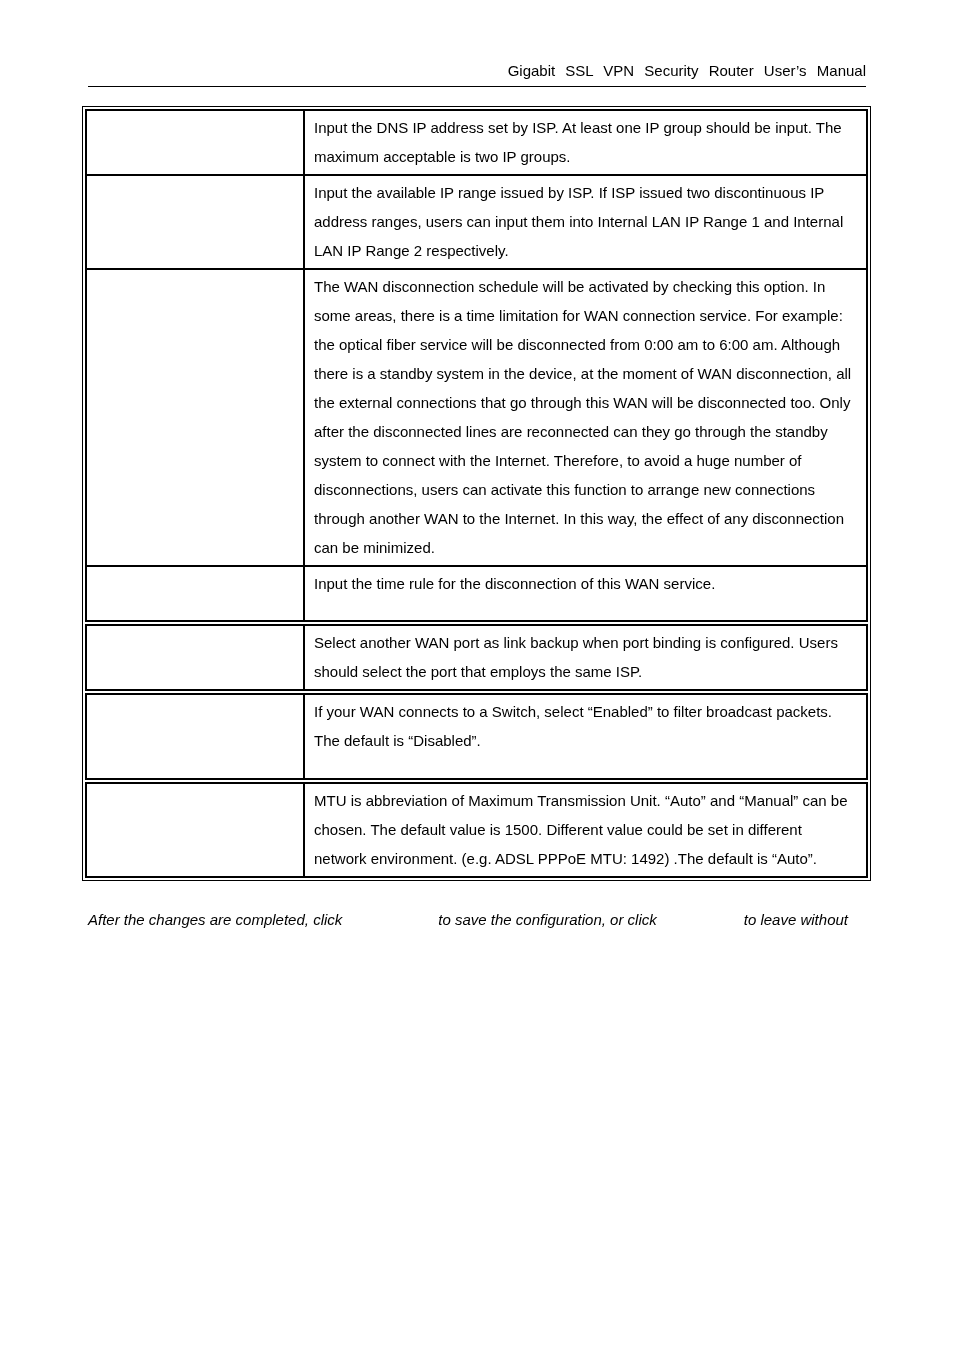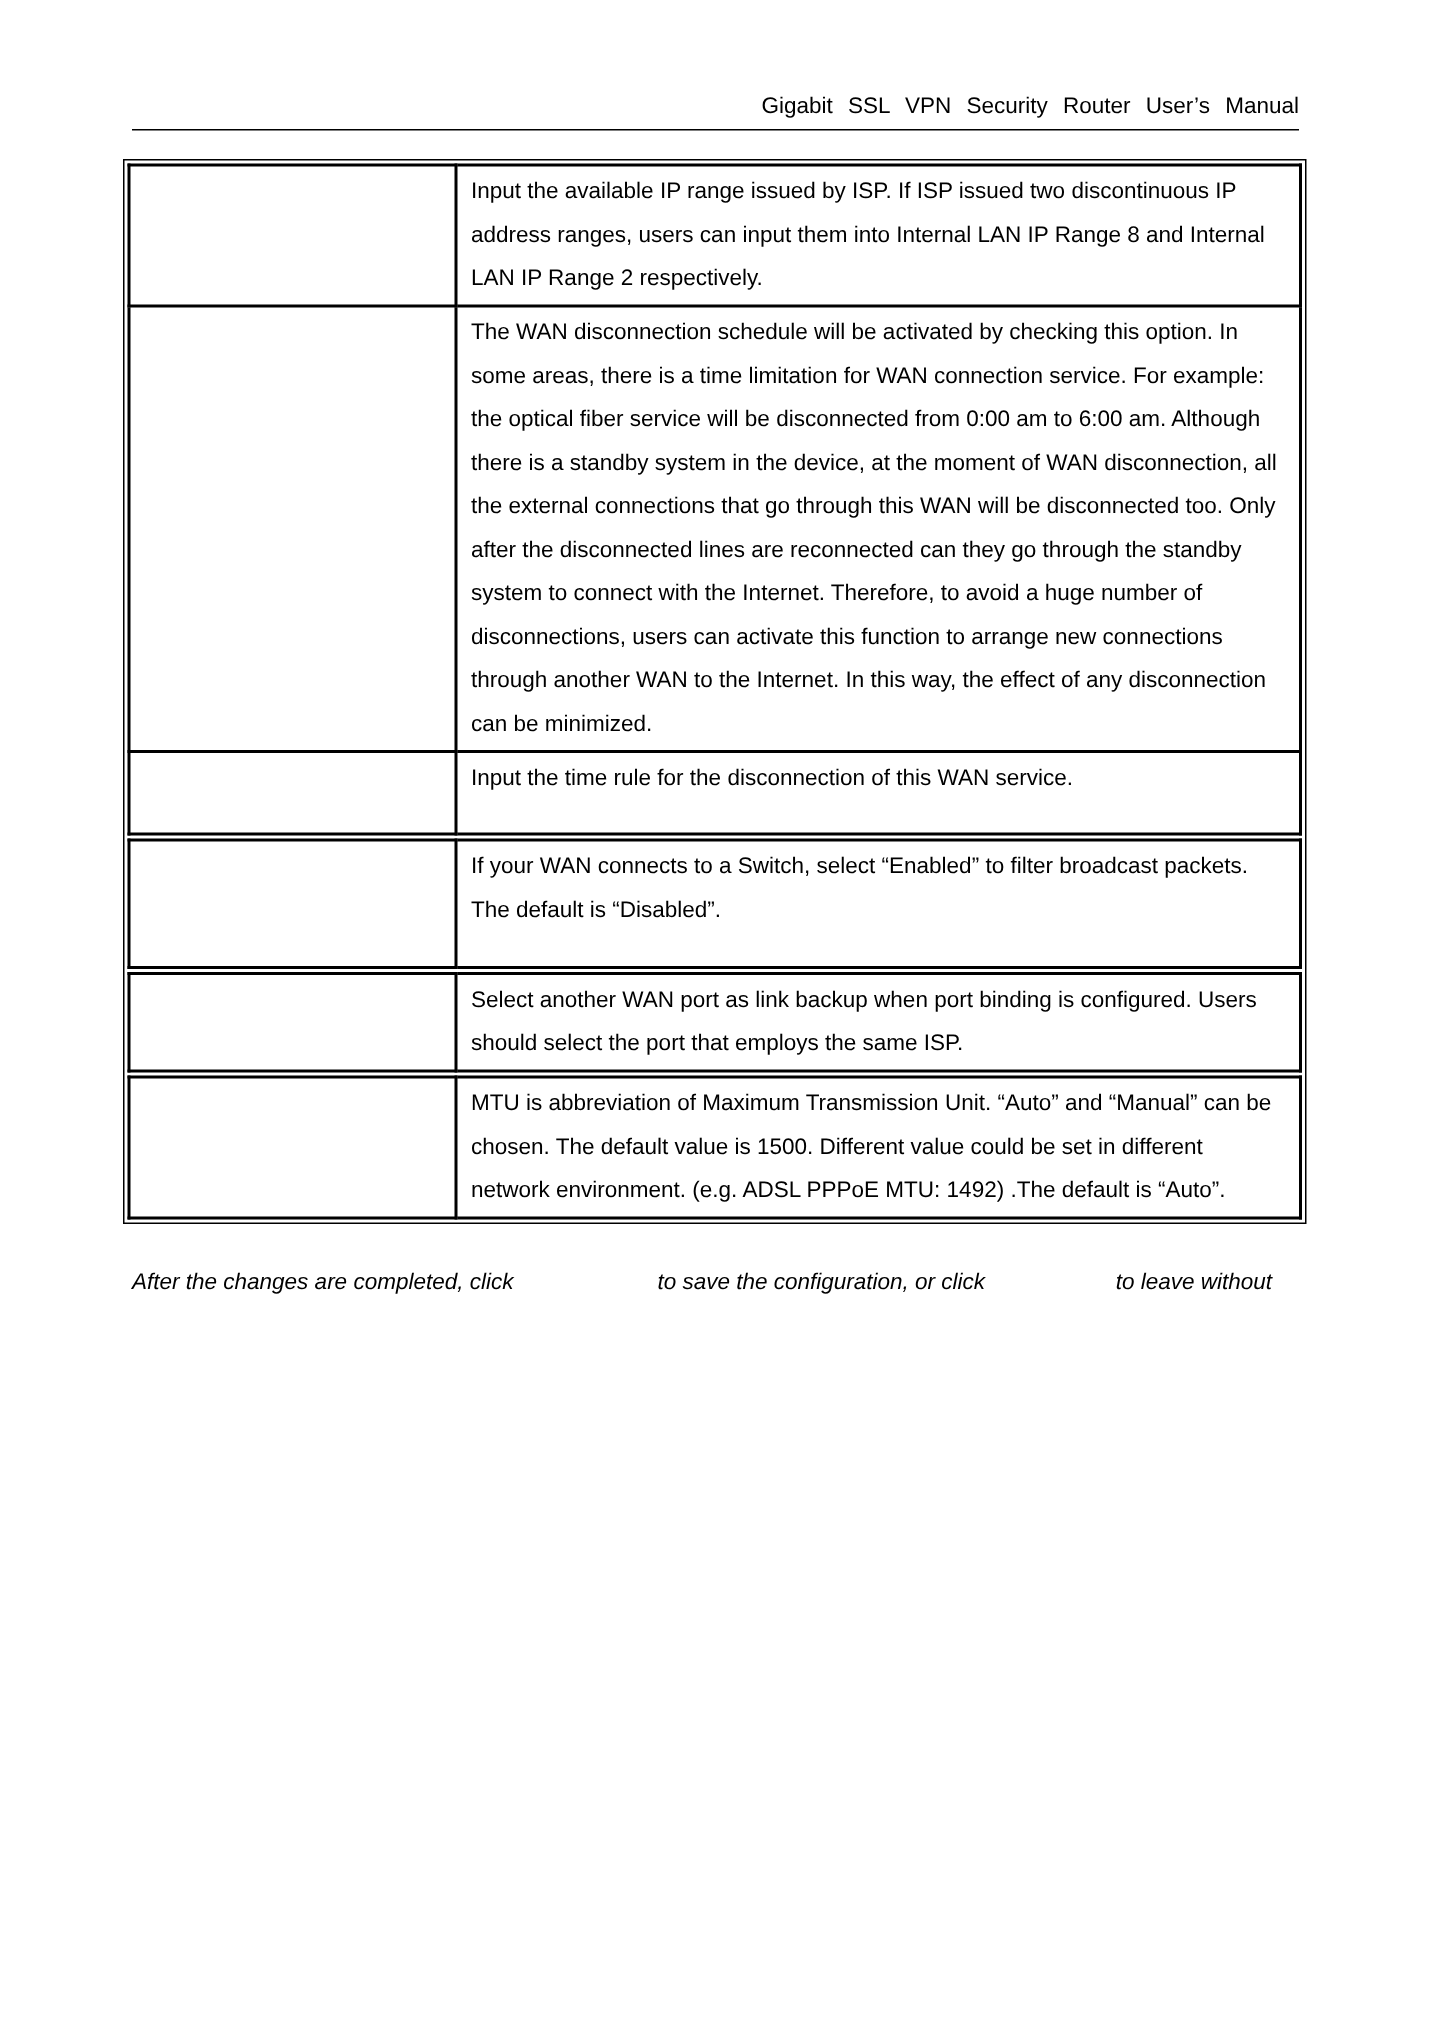--- a/index.html
+++ b/index.html
@@ -79,49 +79,53 @@
 
 <div class="page">
 
   <div class="header-title">Gigabit SSL VPN Security Router User’s Manual</div>
   <div class="header-rule"></div>
 
   <div class="table-wrap">
 
     <table class="t">
       <tbody>
+          <tr>
+        <td class="label"></td>
+        <td class="desc">Input the DNS IP address set by ISP. At least one IP group should be input. The maximum acceptable is two IP groups.</td>
+      </tr>
       <tr>
         <td class="label"></td>
-        <td class="desc">Input the available IP range issued by ISP. If ISP issued two discontinuous IP address ranges, users can input them into Internal LAN IP Range 8 and Internal LAN IP Range 2 respectively.</td>
+        <td class="desc">Input the available IP range issued by ISP. If ISP issued two discontinuous IP address ranges, users can input them into Internal LAN IP Range 1 and Internal LAN IP Range 2 respectively.</td>
       </tr>
       <tr>
         <td class="label"></td>
         <td class="desc">The WAN disconnection schedule will be activated by checking this option. In some areas, there is a time limitation for WAN connection service. For example: the optical fiber service will be disconnected from 0:00 am to 6:00 am. Although there is a standby system in the device, at the moment of WAN disconnection, all the external connections that go through this WAN will be disconnected too. Only after the disconnected lines are reconnected can they go through the standby system to connect with the Internet. Therefore, to avoid a huge number of disconnections, users can activate this function to arrange new connections through another WAN to the Internet. In this way, the effect of any disconnection can be minimized.</td>
       </tr>
       <tr class="r4">
         <td class="label"></td>
         <td class="desc">Input the time rule for the disconnection of this WAN service.</td>
       </tr>
     </tbody>
       </table>
 
     <table class="t">
       <tbody>
-          <tr class="r7">
+          <tr>
         <td class="label"></td>
-        <td class="desc">If your WAN connects to a Switch, select “Enabled” to filter broadcast packets. The default is “Disabled”.</td>
+        <td class="desc">Select another WAN port as link backup when port binding is configured. Users should select the port that employs the same ISP.</td>
       </tr>
     </tbody>
       </table>
 
     <table class="t">
       <tbody>
-          <tr>
+          <tr class="r7">
         <td class="label"></td>
-        <td class="desc">Select another WAN port as link backup when port binding is configured. Users should select the port that employs the same ISP.</td>
+        <td class="desc">If your WAN connects to a Switch, select “Enabled” to filter broadcast packets. The default is “Disabled”.</td>
       </tr>
     </tbody>
       </table>
 
     <table class="t">
       <tbody>
           <tr>
         <td class="label"></td>
         <td class="desc">MTU is abbreviation of Maximum Transmission Unit. “Auto” and “Manual” can be chosen. The default value is 1500. Different value could be set in different network environment. (e.g. ADSL PPPoE MTU: 1492) .The default is “Auto”.</td>
       </tr>

